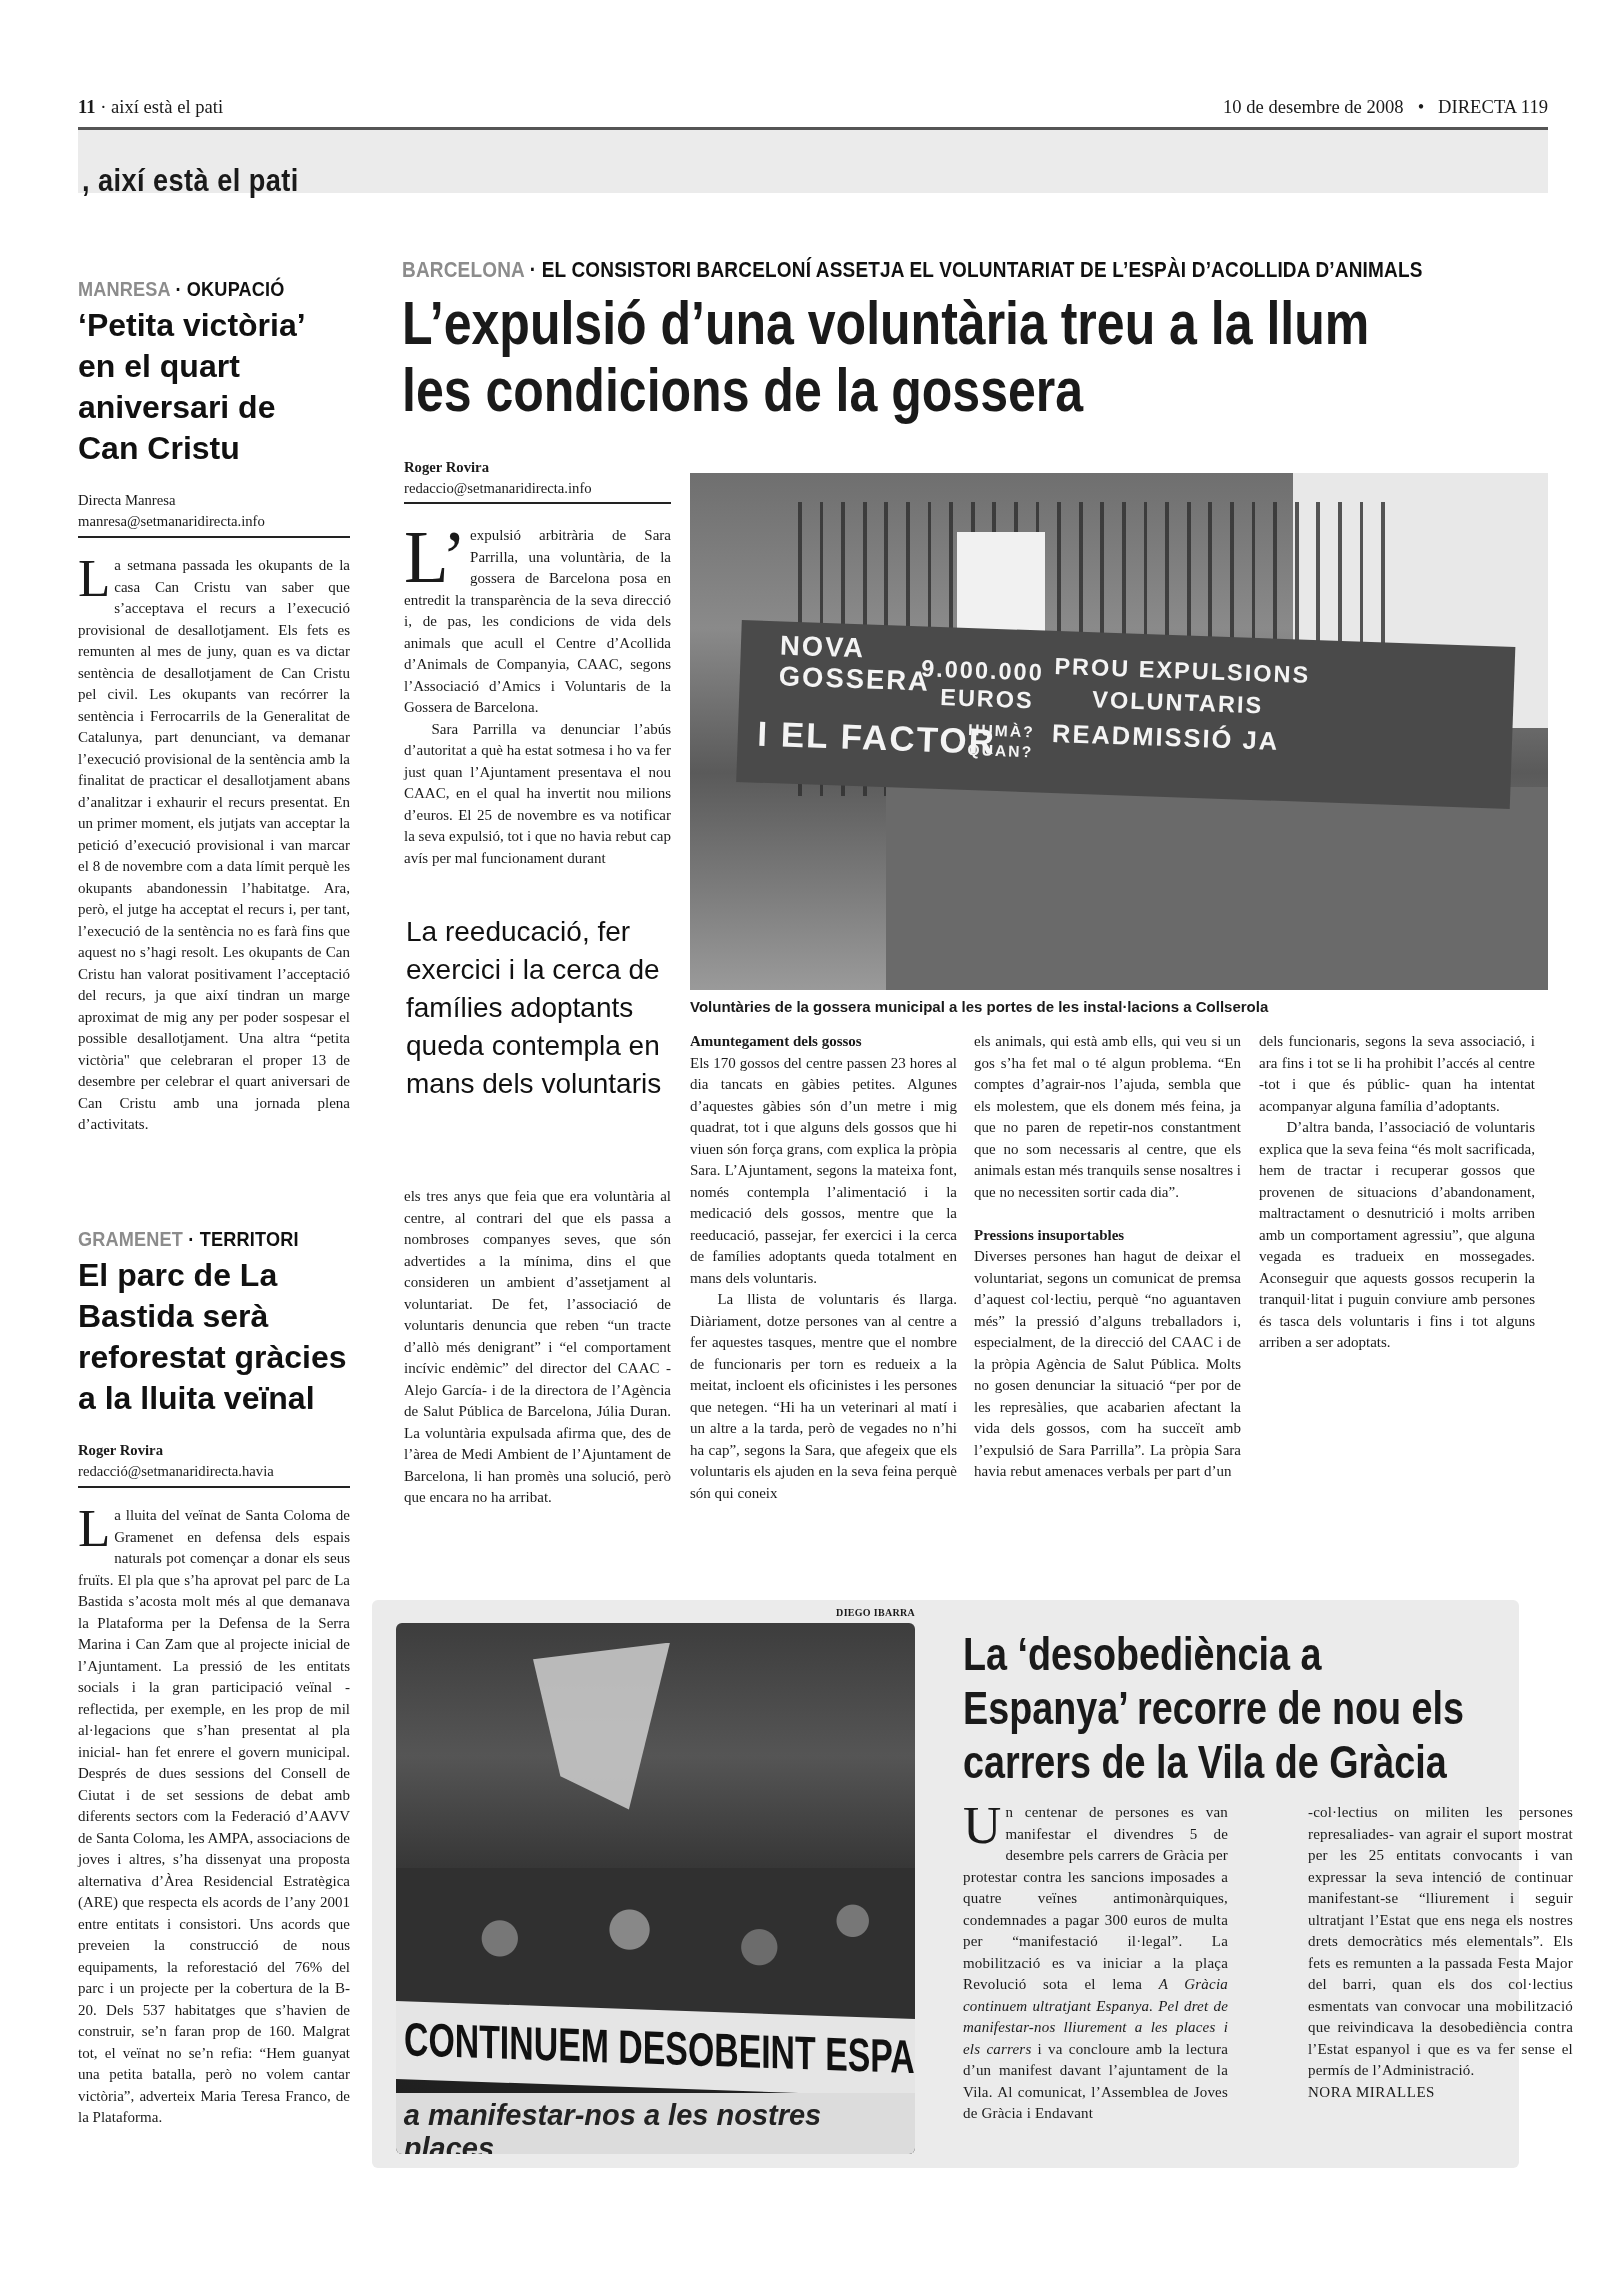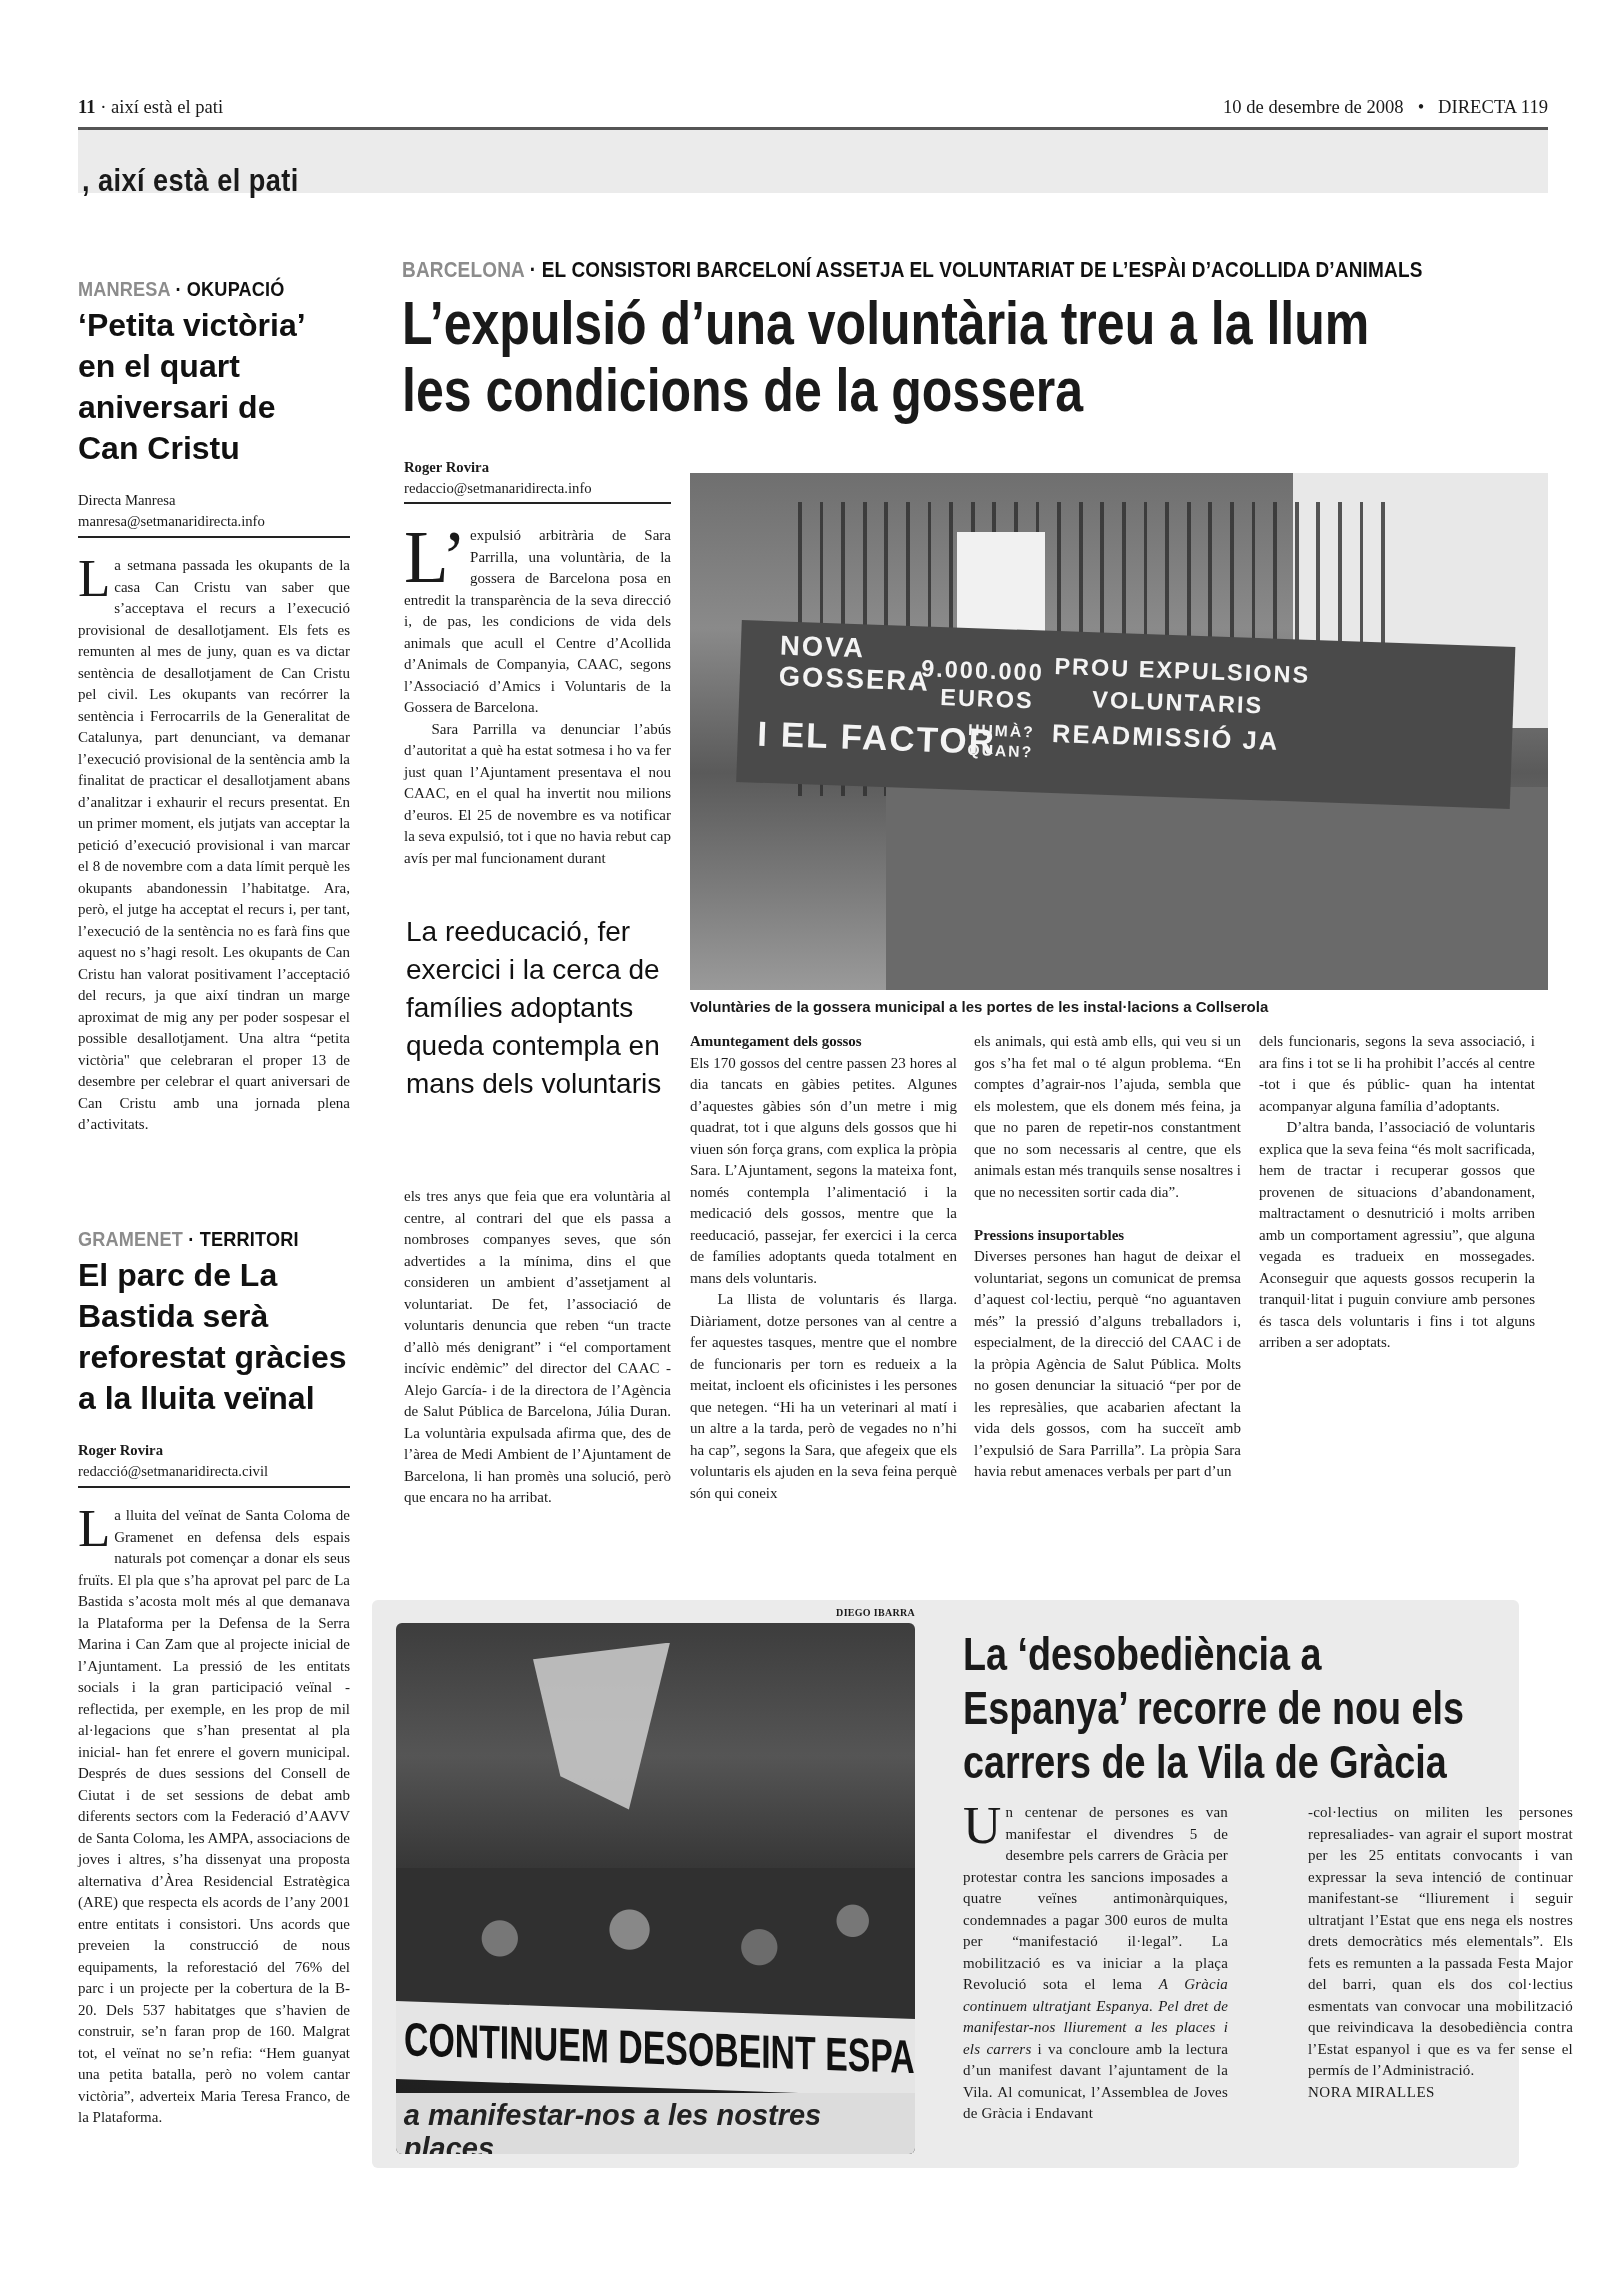--- a/index.html
+++ b/index.html
@@ -98,21 +98,21 @@
     <span class="topic">· TERRITORI</span>
   </div>
   <h2 class="h-small" style="margin-top:3.9px;">
     <div>El parc de La</div>
     <div>Bastida serà</div>
     <div>reforestat gràcies</div>
     <div>a la lluita veïnal</div>
   </h2>
   <div class="byline" style="margin-top:21.6px;">
     <div class="name">Roger Rovira</div>
-    <div>redacció@setmanaridirecta.civil</div>
+    <div>redacció@setmanaridirecta.havia</div>
   </div>
   <div class="body" style="margin-top:17.6px;">
     <p><span class="dropcap">L</span><span>a lluita del veïnat de Santa Coloma de Gramenet en defensa dels espais naturals pot començar a donar els seus fruïts. El pla que s’ha aprovat pel parc de La Bastida s’acosta molt més al que demanava la Plataforma per la Defensa de la Serra Marina i Can Zam que al projecte inicial de l’Ajuntament. La pressió de les entitats socials i la gran participació veïnal -reflectida, per exemple, en les prop de mil al·legacions que s’han presentat al pla inicial- han fet enrere el govern municipal. Després de dues sessions del Consell de Ciutat i de set sessions de debat amb diferents sectors com la Federació d’AAVV de Santa Coloma, les AMPA, associacions de joves i altres, s’ha dissenyat una proposta alternativa d’Àrea Residencial Estratègica (ARE) que respecta els acords de l’any 2001 entre entitats i consistori. Uns acords que preveien la construcció de nous equipaments, la reforestació del 76% del parc i un projecte per la cobertura de la B-20. Dels 537 habitatges que s’havien de construir, se’n faran prop de 160. Malgrat tot, el veïnat no se’n refia: “Hem guanyat una petita batalla, però no volem cantar victòria”, adverteix Maria Teresa Franco, de la Plataforma.</span></p>
   </div>
 </div>
 
 <div class="main-kicker kicker" style="font-size:21.6px;">
   <span class="place">BARCELONA</span>
   <span class="topic">· EL CONSISTORI BARCELONÍ ASSETJA EL VOLUNTARIAT DE L’ESPÀI D’ACOLLIDA D’ANIMALS</span>
 </div>

